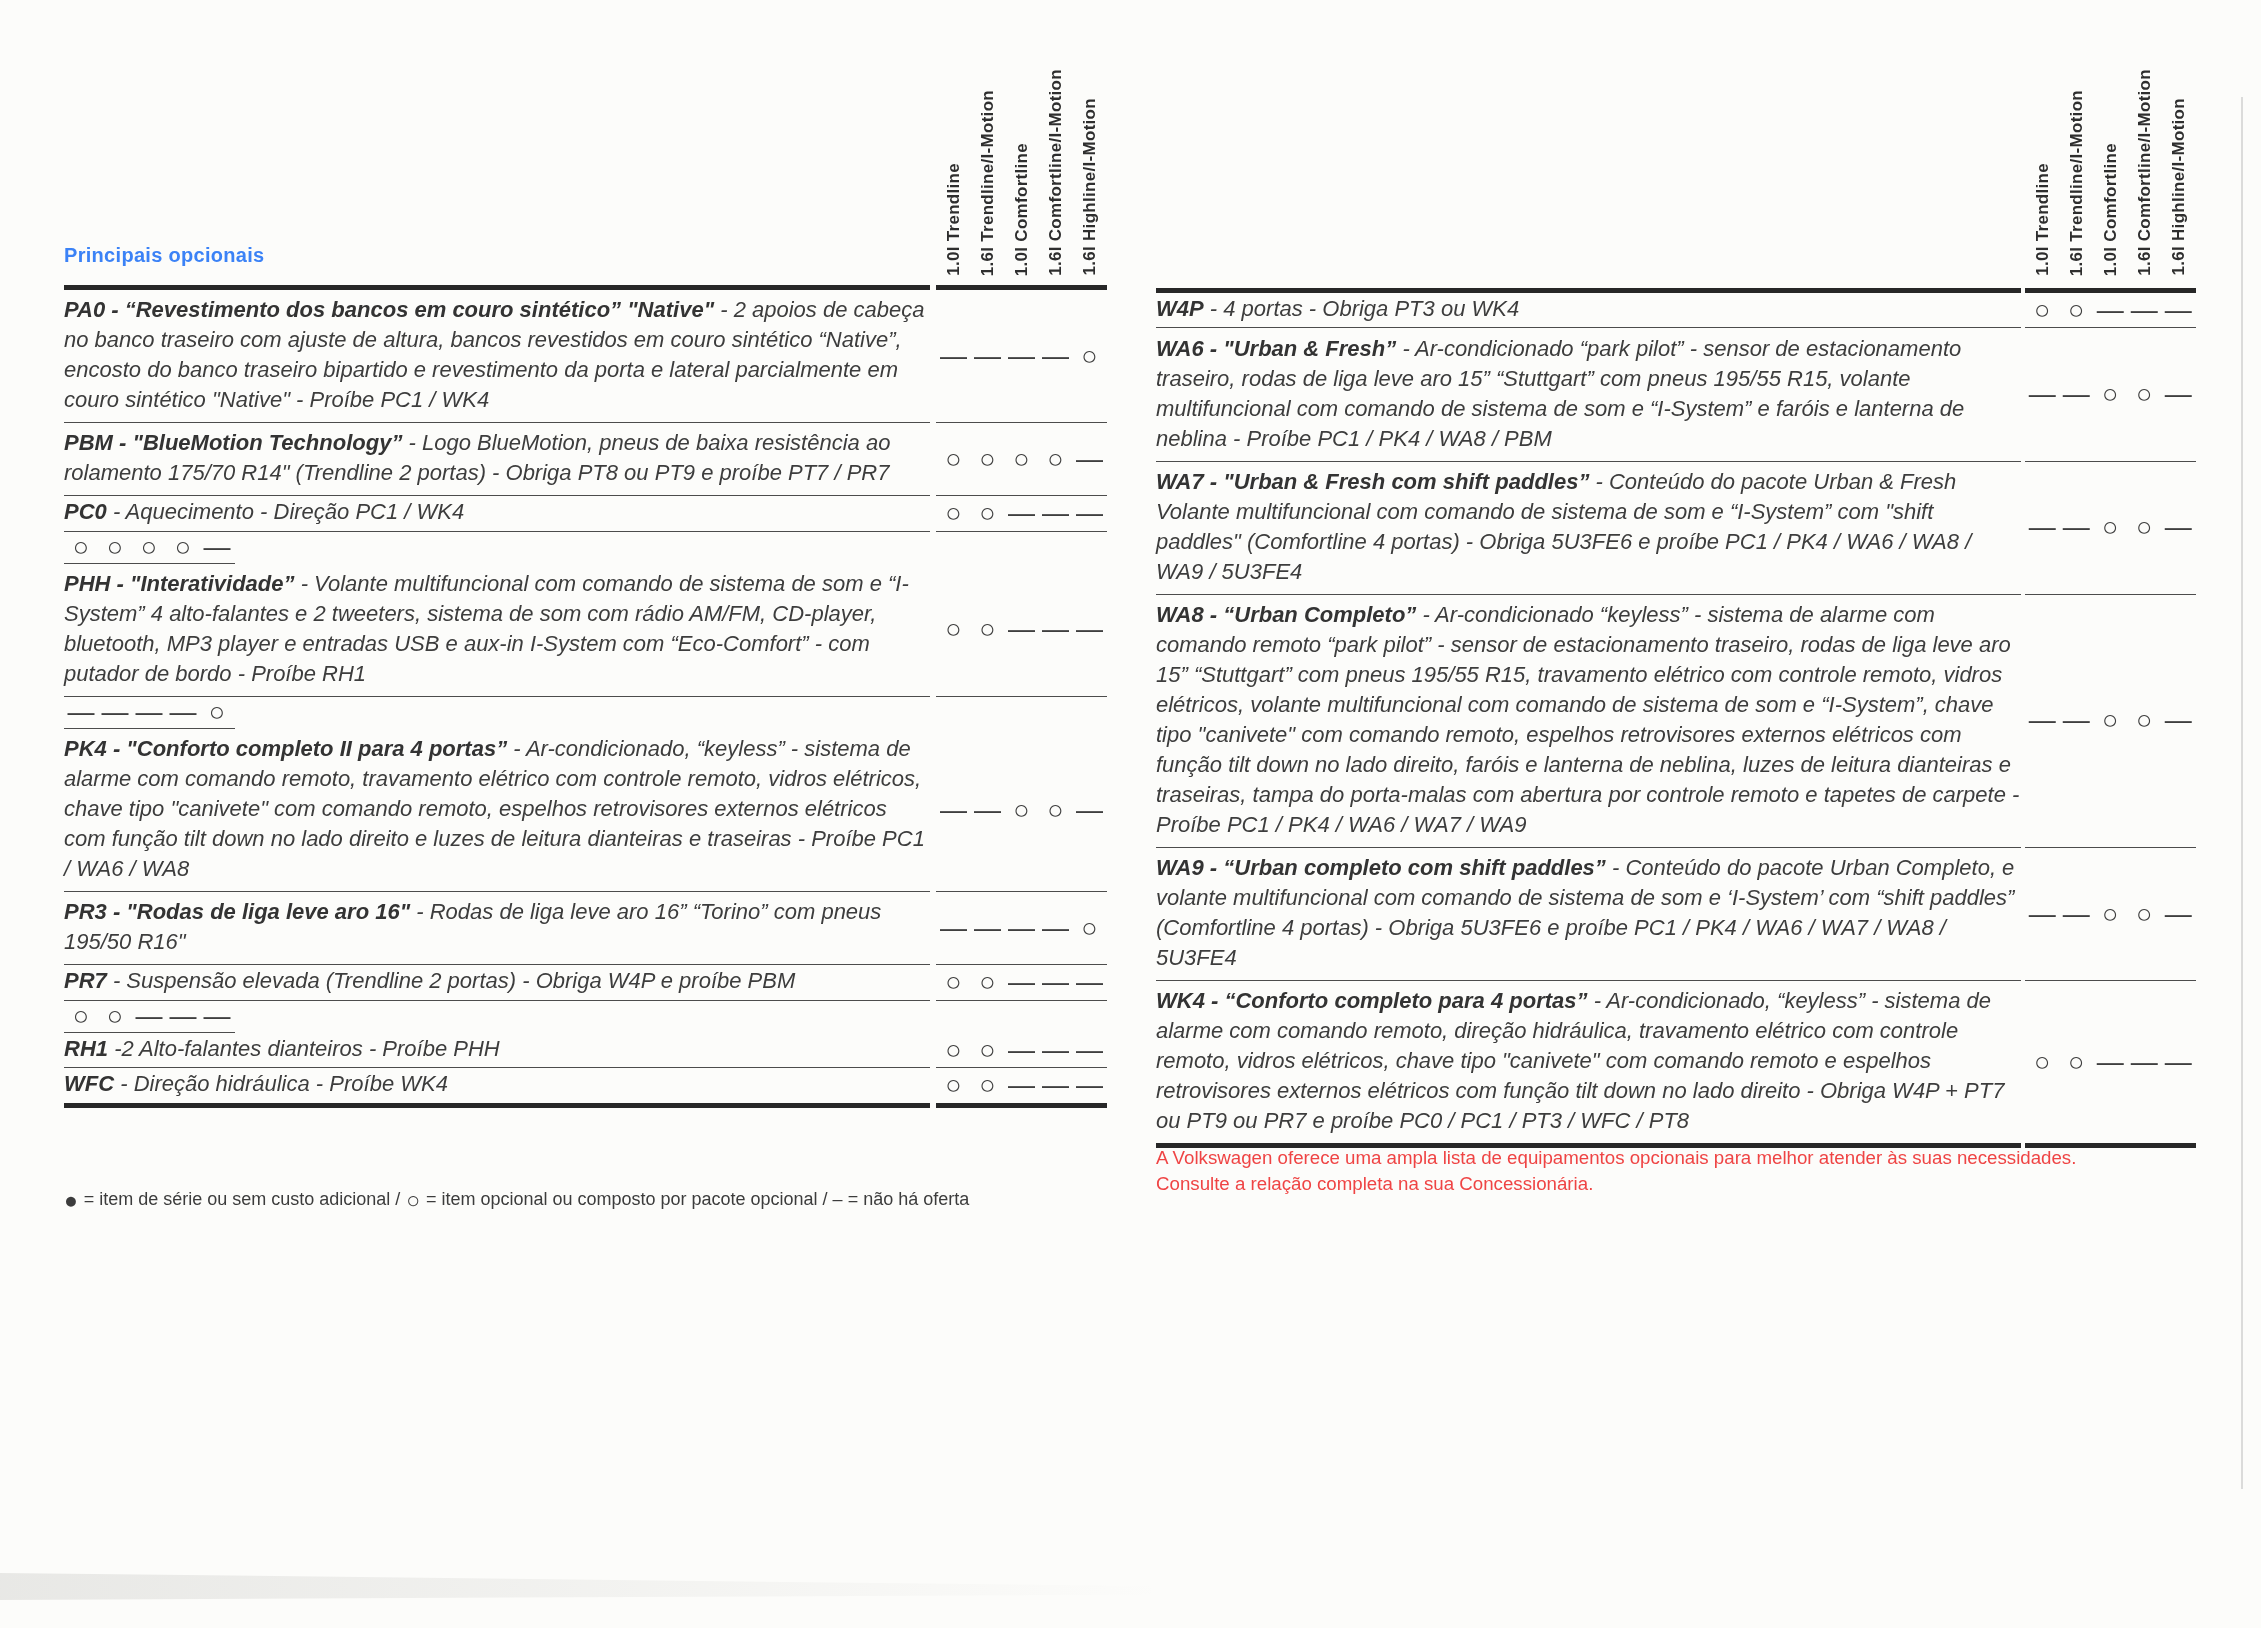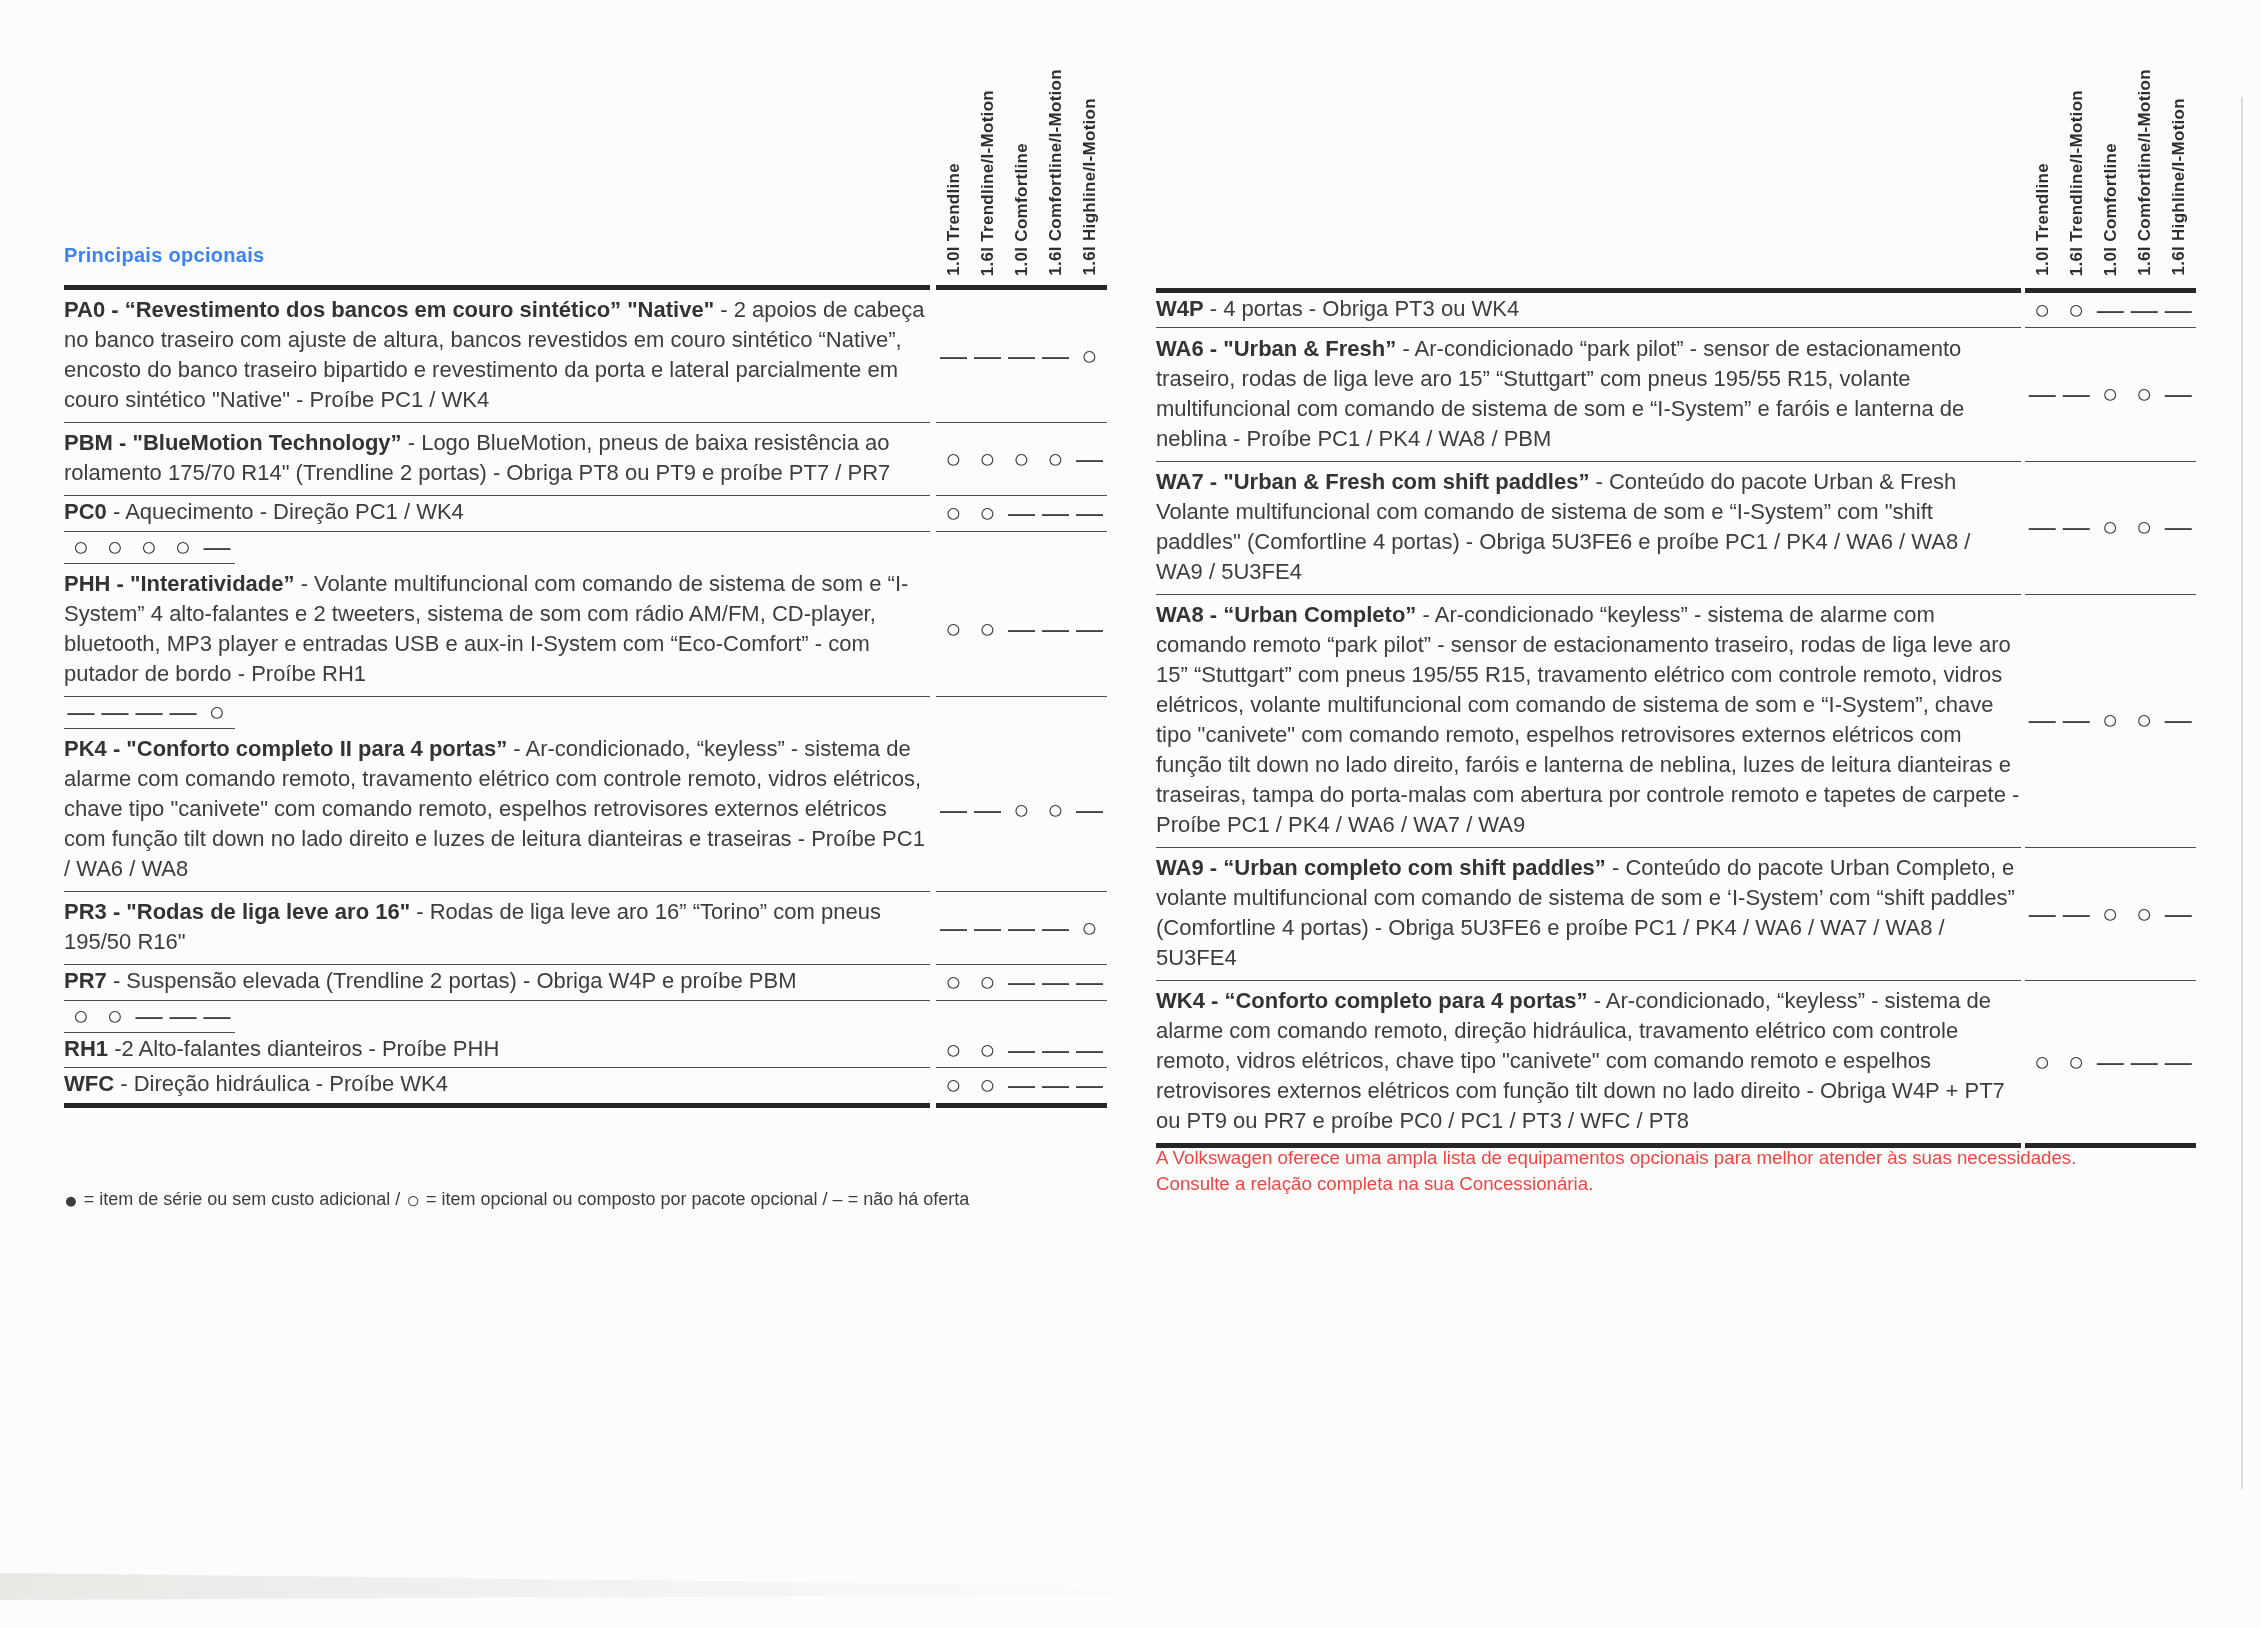--- a/index.html
+++ b/index.html
@@ -13,21 +13,21 @@
   #headers-right{left:2026px;}
   .col-head{width:34px;display:flex;justify-content:center;align-items:flex-end;}
   .col-head span{writing-mode:vertical-rl;transform:rotate(180deg);white-space:nowrap;
                  font-size:17px;font-weight:bold;color:#2e2e2e;letter-spacing:0.3px;}
   
   .table{position:absolute;display:flex;flex-direction:column;}
   #table-left{left:64px;top:285px;width:1044px;}
   #table-right{left:1156px;top:288px;width:1040px;}
   .row{display:flex;align-items:stretch;}
   .row-text{width:866px;font-size:22px;line-height:30px;padding:5.2px 0 7px;
-            border-bottom:1.9px solid #4c4c4c;}
+            border-bottom:1.9px solid #4c4c4c;font-style:italic;}
   #table-left .row-text{margin-right:6.4px;}
   #table-right .row-text{margin-right:4px;}
   .row.single .row-text{padding:0.6px 0 3.9px;}
   .row-syms{width:171px;display:flex;align-items:center;border-bottom:1.9px solid #4c4c4c;}
   .sym{width:34px;text-align:center;font-size:27px;color:#3f3f3f;}
   .row.first .row-text,.row.first .row-syms{border-top:5.8px solid #272727;}
   .row.last .row-text,.row.last .row-syms{border-bottom:5.8px solid #272727;}
   .code,.btitle{font-weight:bold;color:#333;}
   
   .legend{position:absolute;left:64px;top:1189px;font-size:18px;color:#3c3c3c;

